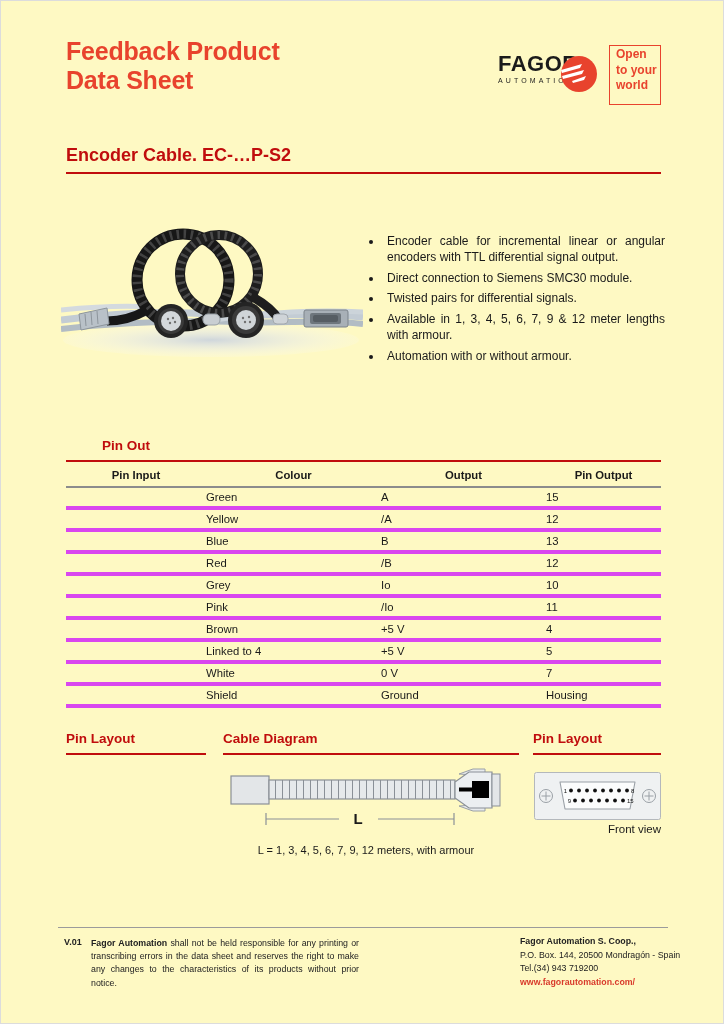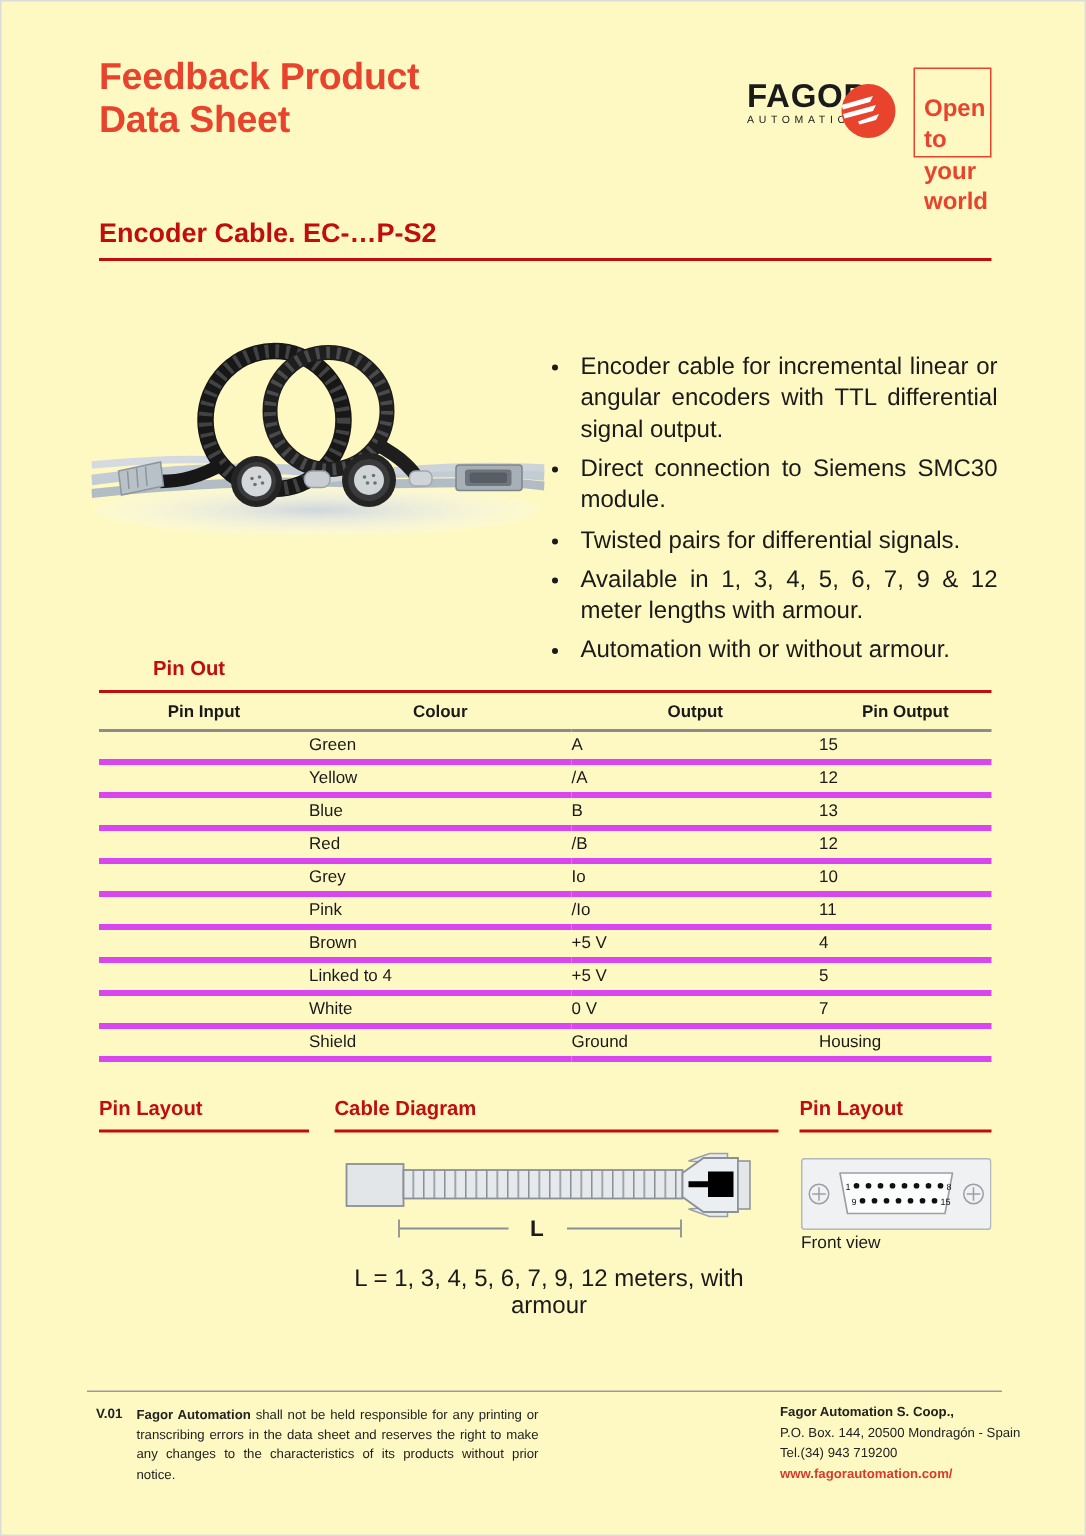--- a/index.html
+++ b/index.html
@@ -16,58 +16,58 @@
     letter-spacing:-0.2px;
   }
   .logo-wrap { position:absolute; left:497px; top:52px; }
   .logo-text { display:inline-block; vertical-align:middle; }
   .logo-brand { font-size:22px; font-weight:bold; color:#1b1b1b; letter-spacing:0.5px; line-height:1; }
   .logo-sub { font-size:7px; color:#1b1b1b; letter-spacing:3.1px; margin-top:2px; }
   .logo-circle { position:absolute; left:62px; top:2px; }
   .tagline-box {
     position:absolute; left:608px; top:44px; width:52px; height:60px;
     border:1.5px solid #e8432d; color:#e8432d;
-    font-size:16px; font-weight:bold; line-height:1.3; padding:17px 0 0 6px;
+    font-size:12px; font-weight:bold; line-height:1.3; padding:1px 0 0 6px;
   }
   
   .doc-title {
     position:absolute; left:65px; top:144px;
     font-size:18px; font-weight:bold; color:#c00d0d;
   }
   .rule-red-full { position:absolute; left:65px; top:171px; width:595px; height:2px; background:#c00d0d; }
   
   .photo { position:absolute; left:60px; top:203px; width:302px; height:158px; }
   .bullets {
     position:absolute; left:382px; top:233px; width:282px;
-    font-size:16px; line-height:1.32; color:#1a1a1a;
+    font-size:12px; line-height:1.32; color:#1a1a1a;
   }
   .bullets li { margin-bottom:5px; text-align:justify; padding-left:4px; }
   
   .sec-heading { position:absolute; font-size:13.5px; font-weight:bold; color:#c00d0d; }
   .sec-rule { position:absolute; height:2px; background:#c00d0d; }
   table.pinout {
     position:absolute; left:65px; top:462px; width:595px;
     border-collapse:collapse; font-size:11.3px;
   }
   table.pinout th {
     text-align:center; font-weight:bold; padding:6px 0 5px 0;
     border-bottom:2px solid #8c8c8c;
   }
   table.pinout td { padding:3px 0 3px 0; border-bottom:4px solid #d946ef; }
   .col1{width:140px;} .col2{width:175px;} .col3{width:165px;} .col4{width:115px;}
   
   .cable-svg { position:absolute; left:225px; top:764px; }
   .cable-caption {
     position:absolute; left:210px; top:843px; width:310px;
-    text-align:center; font-size:16px; color:#1a1a1a;
+    text-align:center; font-size:11px; color:#1a1a1a;
   }
   .dsub-svg { position:absolute; left:533px; top:771px; }
   .frontview {
     position:absolute; left:533px; top:822px; width:127px;
-    text-align:left; font-size:11.5px; color:#1a1a1a;
+    text-align:right; font-size:11.5px; color:#1a1a1a;
   }
   
   .footer-rule { position:absolute; left:57px; top:926px; width:610px; height:1px; background:#9b9b9b; }
   .foot-version { position:absolute; left:63px; top:936px; font-size:9px; font-weight:bold; color:#222; }
   .foot-disclaimer {
     position:absolute; left:90px; top:936px; width:268px;
     font-size:8.8px; line-height:1.5; color:#222; text-align:justify;
   }
   .foot-company { position:absolute; left:519px; top:934px; font-size:8.8px; line-height:1.55; color:#222; }
   .foot-company .bold { font-weight:bold; }

